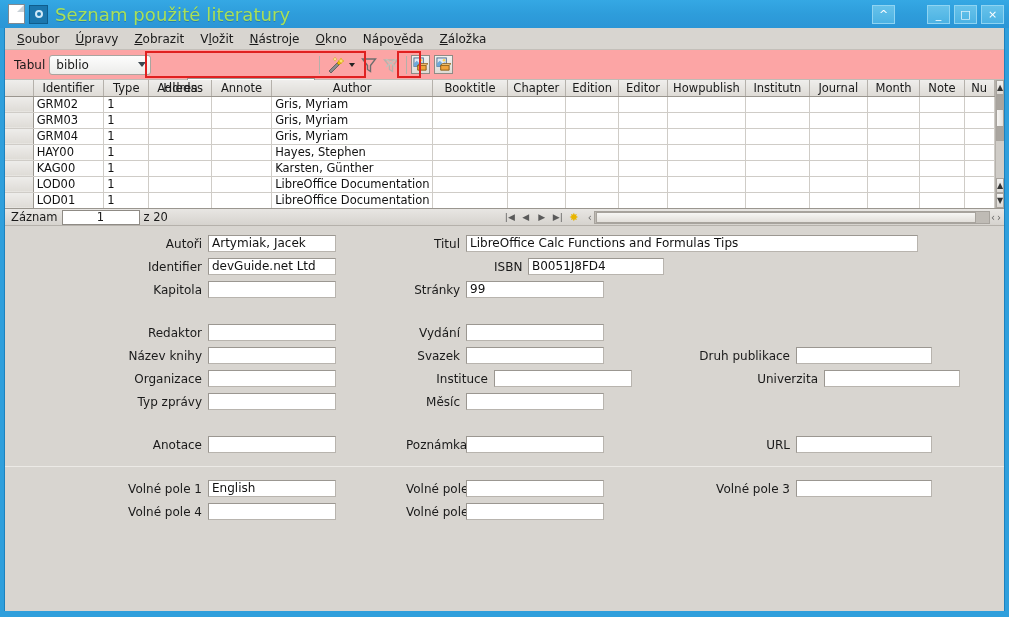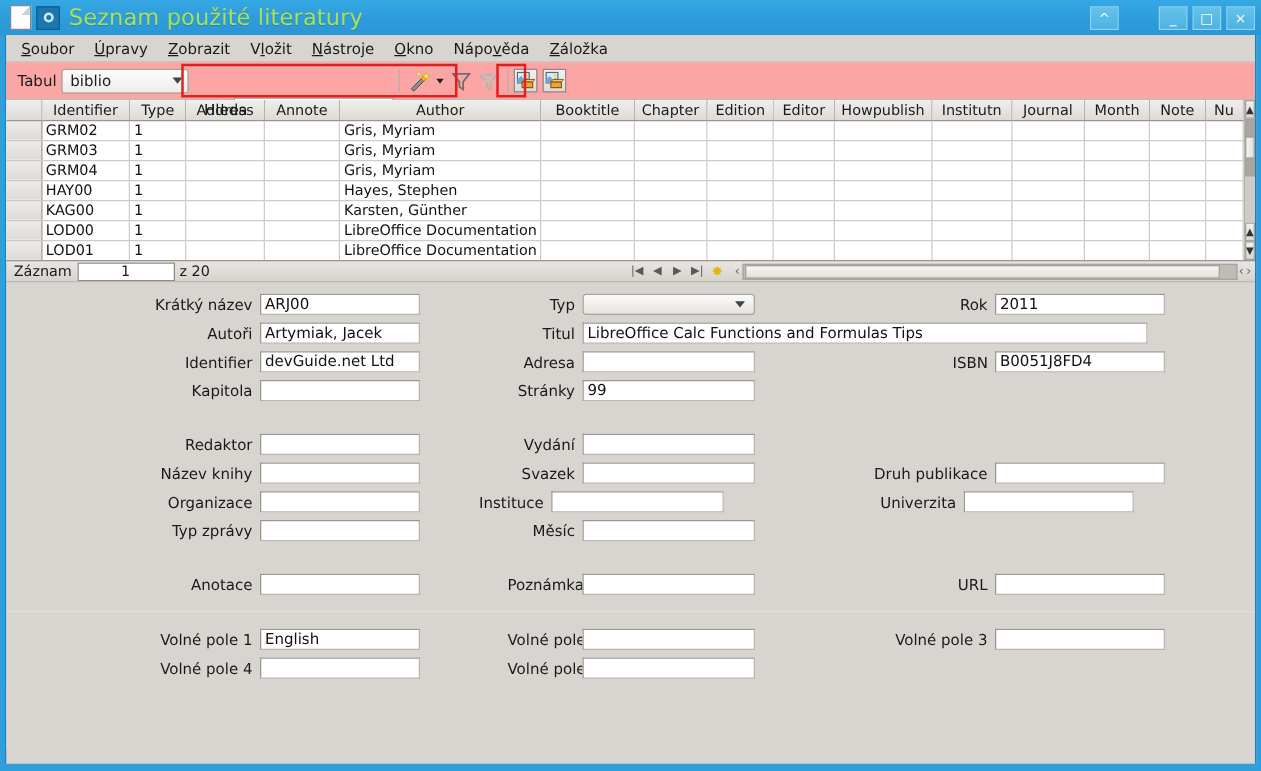--- a/index.html
+++ b/index.html
@@ -553,57 +553,37 @@
           <div class="hsb-thumb" style="width:380px;"></div>
         </div>
         <span style="font-size:10px;color:#666;padding:0 1px;">‹</span>
         <span style="font-size:10px;color:#666;padding:0 1px;">›</span>
       </div>
     </div>
 
     <div id="form">
 
       <div class="fgroup">
-        <div class="frow">
-          <div class="fcell" style="margin-left:108px;">
-            <span class="flabel" style="width:95px;">Krátký název</span>
-            <div class="finput" style="width:128px;">ARJ00</div>
-          </div>
-          <div class="fcell" style="margin-left:70px;">
-            <span class="flabel" style="width:60px;">Typ</span>
-            <div class="fcombo" style="width:138px;">
-              <span class="chev2"></span>
-            </div>
-          </div>
-          <div class="fcell" style="margin-left:158px;">
-            <span class="flabel" style="width:34px;">Rok</span>
-            <div class="finput" style="width:136px;">2011</div>
-          </div>
-        </div>
 
         <div class="frow">
           <div class="fcell" style="margin-left:108px;">
             <span class="flabel" style="width:95px;">Autoři</span>
             <div class="finput" style="width:128px;">Artymiak, Jacek</div>
           </div>
           <div class="fcell" style="margin-left:70px;">
             <span class="flabel" style="width:60px;">Titul</span>
             <div class="finput" style="width:452px;">LibreOffice Calc Functions and Formulas Tips</div>
           </div>
         </div>
 
         <div class="frow">
           <div class="fcell" style="margin-left:108px;">
             <span class="flabel" style="width:95px;">Identifier</span>
             <div class="finput" style="width:128px;">devGuide.net Ltd</div>
           </div>
-          <div class="fcell" style="margin-left:70px;">
-            <span class="flabel" style="width:60px;">Adresa</span>
-            <div class="finput" style="width:138px;"></div>
-          </div>
           <div class="fcell" style="margin-left:158px;">
             <span class="flabel" style="width:34px;">ISBN</span>
             <div class="finput" style="width:136px;">B0051J8FD4</div>
           </div>
         </div>
 
         <div class="frow">
           <div class="fcell" style="margin-left:108px;">
             <span class="flabel" style="width:95px;">Kapitola</span>
             <div class="finput" style="width:128px;"></div>
@@ -640,21 +620,21 @@
           <div class="fcell" style="margin-left:82px;">
             <span class="flabel" style="width:110px;">Druh publikace</span>
             <div class="finput" style="width:136px;"></div>
           </div>
         </div>
         <div class="frow">
           <div class="fcell" style="margin-left:108px;">
             <span class="flabel" style="width:95px;">Organizace</span>
             <div class="finput" style="width:128px;"></div>
           </div>
-          <div class="fcell" style="margin-left:45px;">
+          <div class="fcell" style="margin-left:98px;">
             <span class="flabel" style="width:60px;">Instituce</span>
             <div class="finput" style="width:138px;"></div>
           </div>
           <div class="fcell" style="margin-left:82px;">
             <span class="flabel" style="width:110px;">Univerzita</span>
             <div class="finput" style="width:136px;"></div>
           </div>
         </div>
         <div class="frow">
           <div class="fcell" style="margin-left:108px;">

